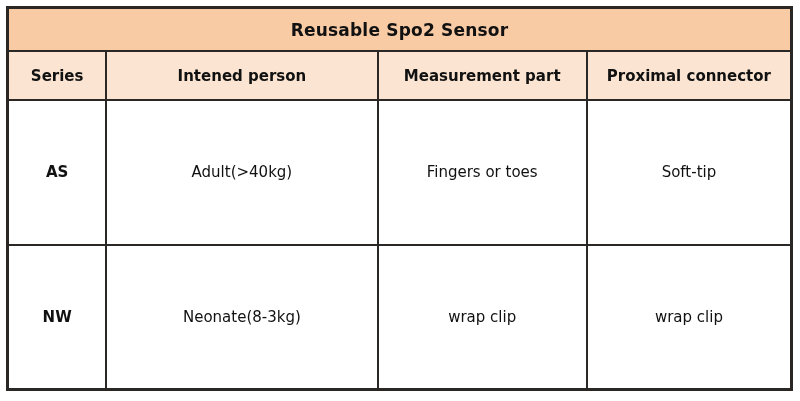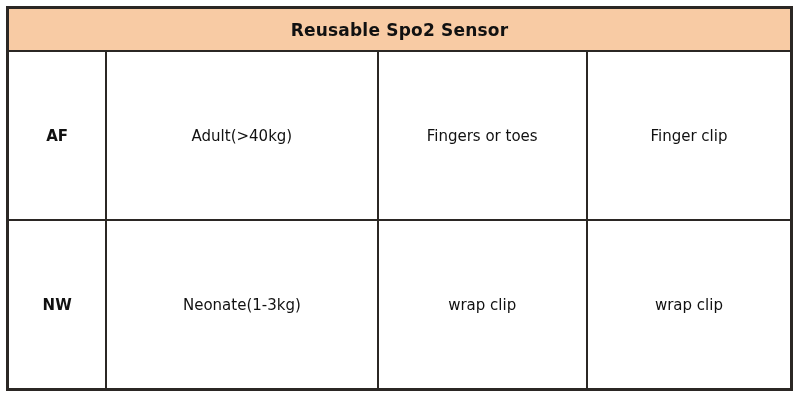--- a/index.html
+++ b/index.html
@@ -71,28 +71,34 @@
   <colgroup>
     <col class="c-series">
     <col class="c-person">
     <col class="c-measure">
     <col class="c-proximal">
   </colgroup>
   <thead>
     <tr class="title-row">
       <th colspan="4">Reusable Spo2 Sensor</th>
     </tr>
+    <tr class="header-row">
+      <th>Series</th>
+      <th>Intened person</th>
+      <th>Measurement part</th>
+      <th>Proximal connector</th>
+    </tr>
   </thead>
   <tbody>
     <tr>
-      <td class="series-cell">AF</td>
+      <td class="series-cell">AS</td>
       <td>Adult(&gt;40kg)</td>
       <td>Fingers or toes</td>
-      <td>Finger clip</td>
+      <td>Soft-tip</td>
     </tr>
     <tr>
       <td class="series-cell">NW</td>
-      <td>Neonate(1-3kg)</td>
+      <td>Neonate(8-3kg)</td>
       <td>wrap clip</td>
       <td>wrap clip</td>
     </tr>
   </tbody>
 </table>
 
 </body></html>

